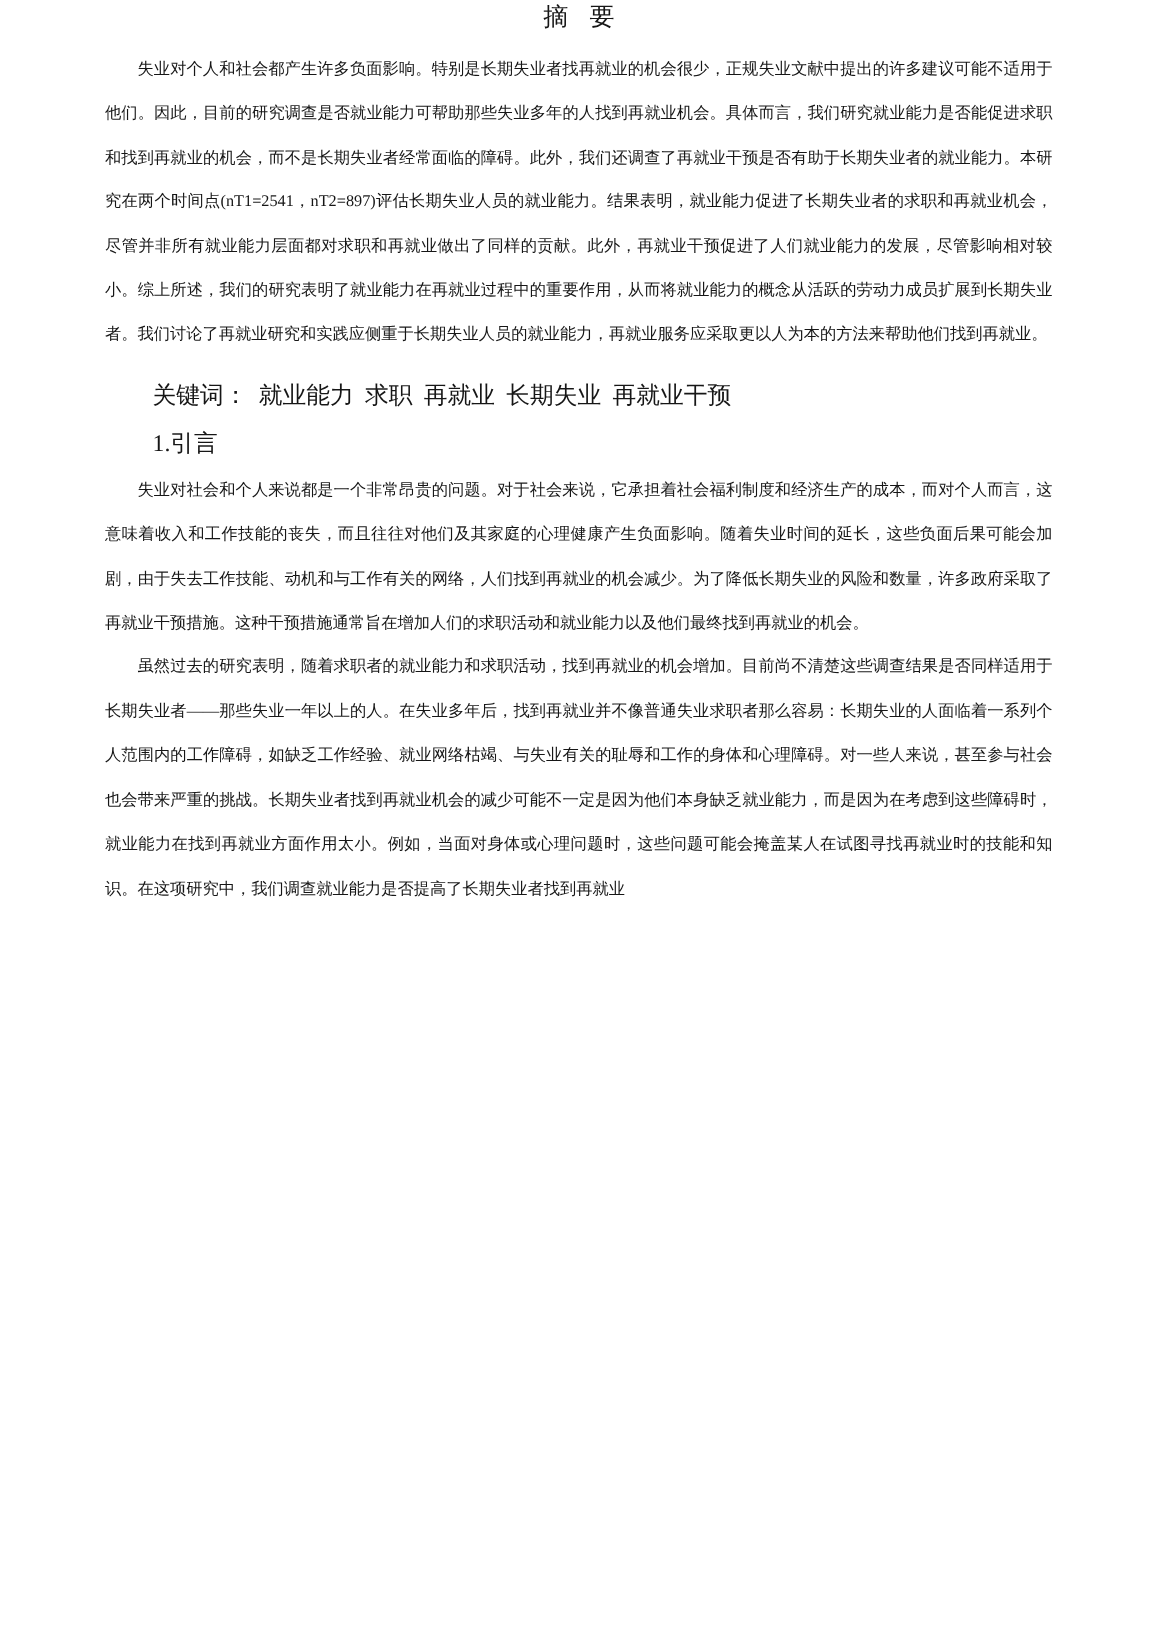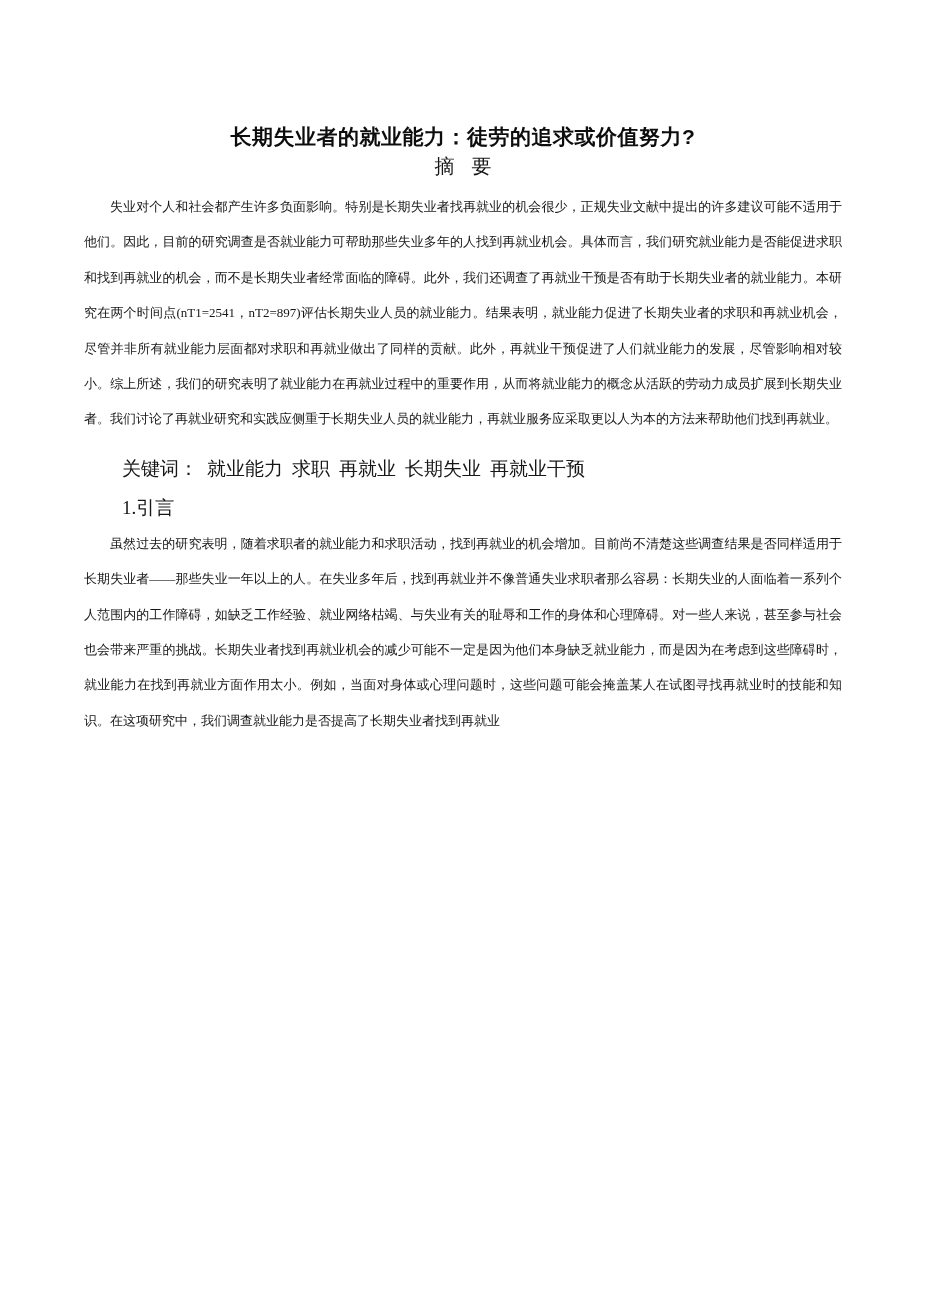--- a/index.html
+++ b/index.html
@@ -75,27 +75,27 @@
     text-indent: 2em;
     color: #161616;
   }
 </style>
 </head>
 <body>
 
 <div class="page">
   <div class="content">
 
-    <h1 class="doc-title">长期失业者的就业能力：徒劳的追求或价值努力?</h1>
 
     <h2 class="abstract-heading">摘 要</h2>
 
     <p class="body-text abstract-body">失业对个人和社会都产生许多负面影响。特别是长期失业者找再就业的机会很少，正规失业文献中提出的许多建议可能不适用于他们。因此，目前的研究调查是否就业能力可帮助那些失业多年的人找到再就业机会。具体而言，我们研究就业能力是否能促进求职和找到再就业的机会，而不是长期失业者经常面临的障碍。此外，我们还调查了再就业干预是否有助于长期失业者的就业能力。本研究在两个时间点(nT1=2541，nT2=897)评估长期失业人员的就业能力。结果表明，就业能力促进了长期失业者的求职和再就业机会，尽管并非所有就业能力层面都对求职和再就业做出了同样的贡献。此外，再就业干预促进了人们就业能力的发展，尽管影响相对较小。综上所述，我们的研究表明了就业能力在再就业过程中的重要作用，从而将就业能力的概念从活跃的劳动力成员扩展到长期失业者。我们讨论了再就业研究和实践应侧重于长期失业人员的就业能力，再就业服务应采取更以人为本的方法来帮助他们找到再就业。</p>
 
     <p class="keywords-line"><span>关键词：</span><span class="kw-term">就业能力</span><span class="kw-term">求职</span><span class="kw-term">再就业</span><span class="kw-term">长期失业</span><span class="kw-term">再就业干预</span></p>
 
     <h3 class="section-heading">1.引言</h3>
 
+    <p class="body-text">失业对社会和个人来说都是一个非常昂贵的问题。对于社会来说，它承担着社会福利制度和经济生产的成本，而对个人而言，这意味着收入和工作技能的丧失，而且往往对他们及其家庭的心理健康产生负面影响。随着失业时间的延长，这些负面后果可能会加剧，由于失去工作技能、动机和与工作有关的网络，人们找到再就业的机会减少。为了降低长期失业的风险和数量，许多政府采取了再就业干预措施。这种干预措施通常旨在增加人们的求职活动和就业能力以及他们最终找到再就业的机会。</p>
 
     <p class="body-text">虽然过去的研究表明，随着求职者的就业能力和求职活动，找到再就业的机会增加。目前尚不清楚这些调查结果是否同样适用于长期失业者——那些失业一年以上的人。在失业多年后，找到再就业并不像普通失业求职者那么容易：长期失业的人面临着一系列个人范围内的工作障碍，如缺乏工作经验、就业网络枯竭、与失业有关的耻辱和工作的身体和心理障碍。对一些人来说，甚至参与社会也会带来严重的挑战。长期失业者找到再就业机会的减少可能不一定是因为他们本身缺乏就业能力，而是因为在考虑到这些障碍时，就业能力在找到再就业方面作用太小。例如，当面对身体或心理问题时，这些问题可能会掩盖某人在试图寻找再就业时的技能和知识。在这项研究中，我们调查就业能力是否提高了长期失业者找到再就业</p>
 
   </div>
 </div>
 
 </body></html>

